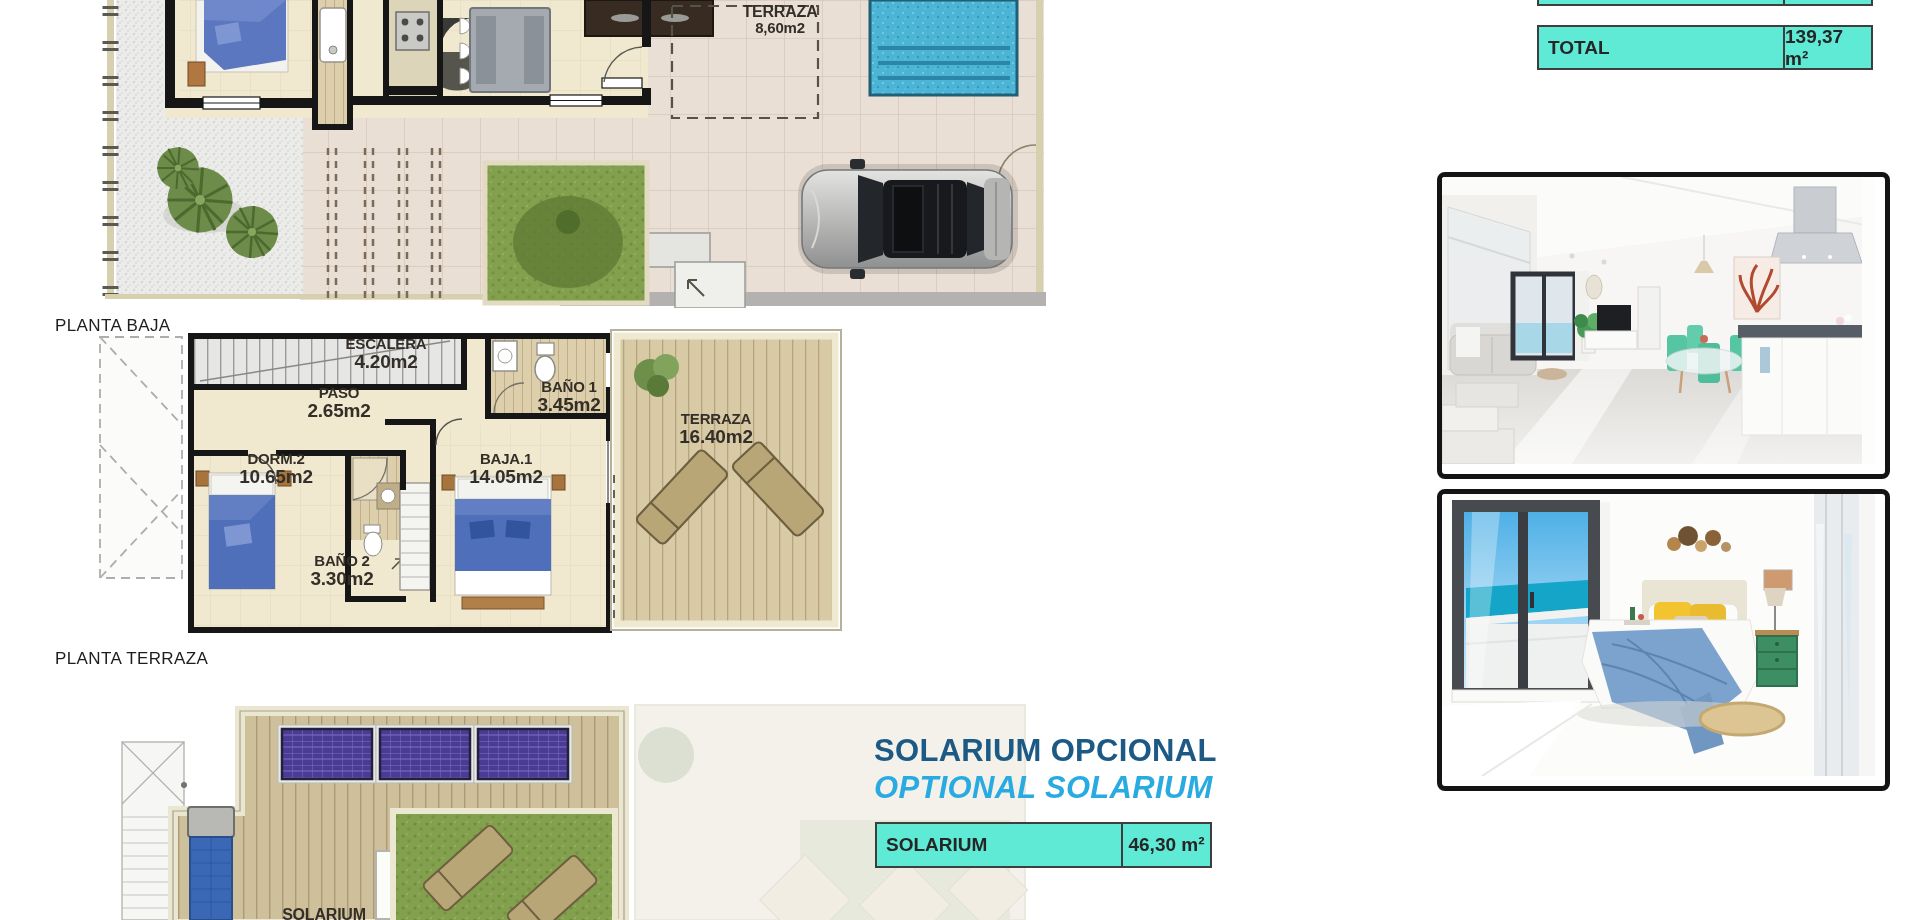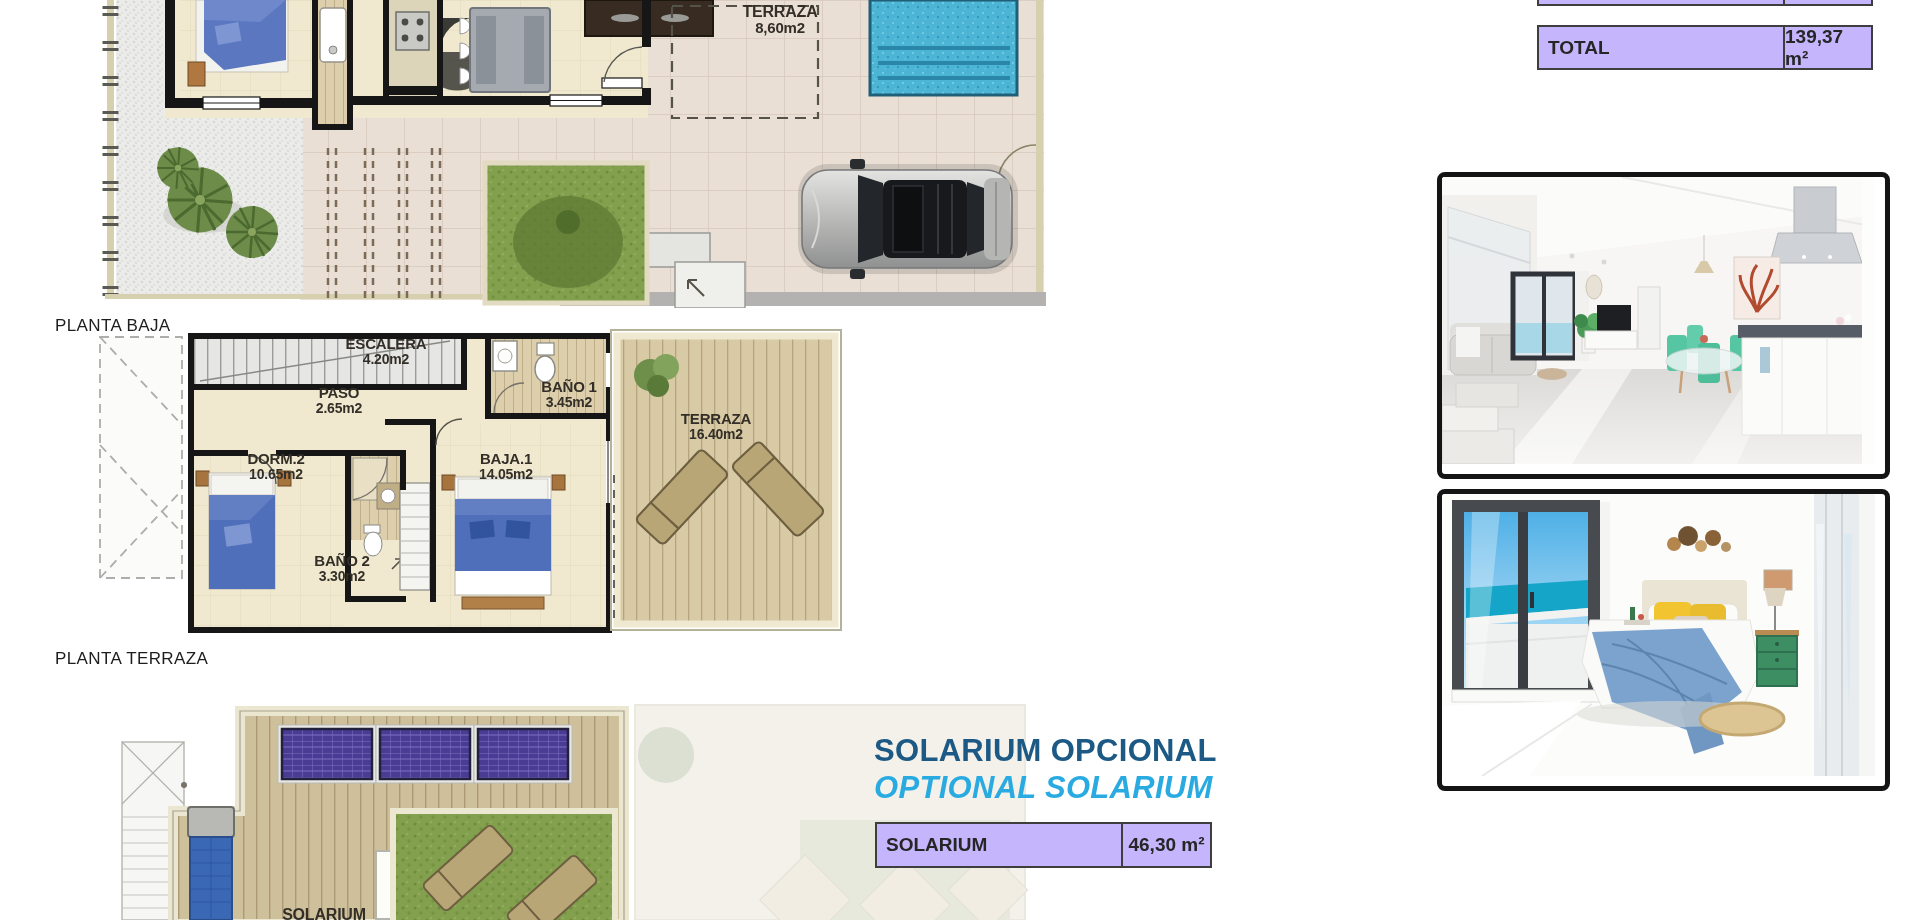--- a/index.html
+++ b/index.html
@@ -1,27 +1,27 @@
 <!DOCTYPE html>
 <html><head>
 <meta charset="utf-8">
 <style>
   html,body{margin:0;padding:0;background:#fff;}
   #page{position:relative;width:1920px;height:920px;background:#ffffff;overflow:hidden;
         font-family:"Liberation Sans",sans-serif;}
   .abs{position:absolute;}
   .room-label{position:absolute;text-align:center;color:#332f28;font-weight:700;line-height:1.07;}
   .room-label .nm{display:block;font-size:15px;letter-spacing:-0.2px;}
-  .room-label .ar{display:block;font-size:14px;letter-spacing:-0.2px;}
+  .room-label .ar{display:block;font-size:19px;letter-spacing:-0.2px;}
   .room-label.big .nm{font-size:16px;}
   .room-label.big .ar{font-size:15px;}
   .floor-caption{position:absolute;font-size:17px;color:#1d1d1d;letter-spacing:0.4px;font-weight:500;text-align:center;}
   .sec-title{position:absolute;font-weight:700;font-size:31px;letter-spacing:0.3px;}
   .sec-title.en{font-style:italic;}
-  .area-table{position:absolute;display:flex;border:2px solid #3e3e3e;background:#c4b5fd;box-sizing:border-box;}
+  .area-table{position:absolute;display:flex;border:2px solid #3e3e3e;background:#5eead4;box-sizing:border-box;}
   .area-table .lbl{display:flex;align-items:center;padding-left:9px;font-weight:700;font-size:19px;
                    color:#262626;border-right:2px solid #3e3e3e;box-sizing:border-box;width:246px;}
   .area-table .val{display:flex;align-items:center;justify-content:center;font-weight:700;font-size:19px;
                    color:#262626;flex:1;}
   .photo{position:absolute;border:5px solid #141414;border-radius:8px;overflow:hidden;background:#fff;}
   svg{display:block;}
 </style>
 </head>
 <body>
 

